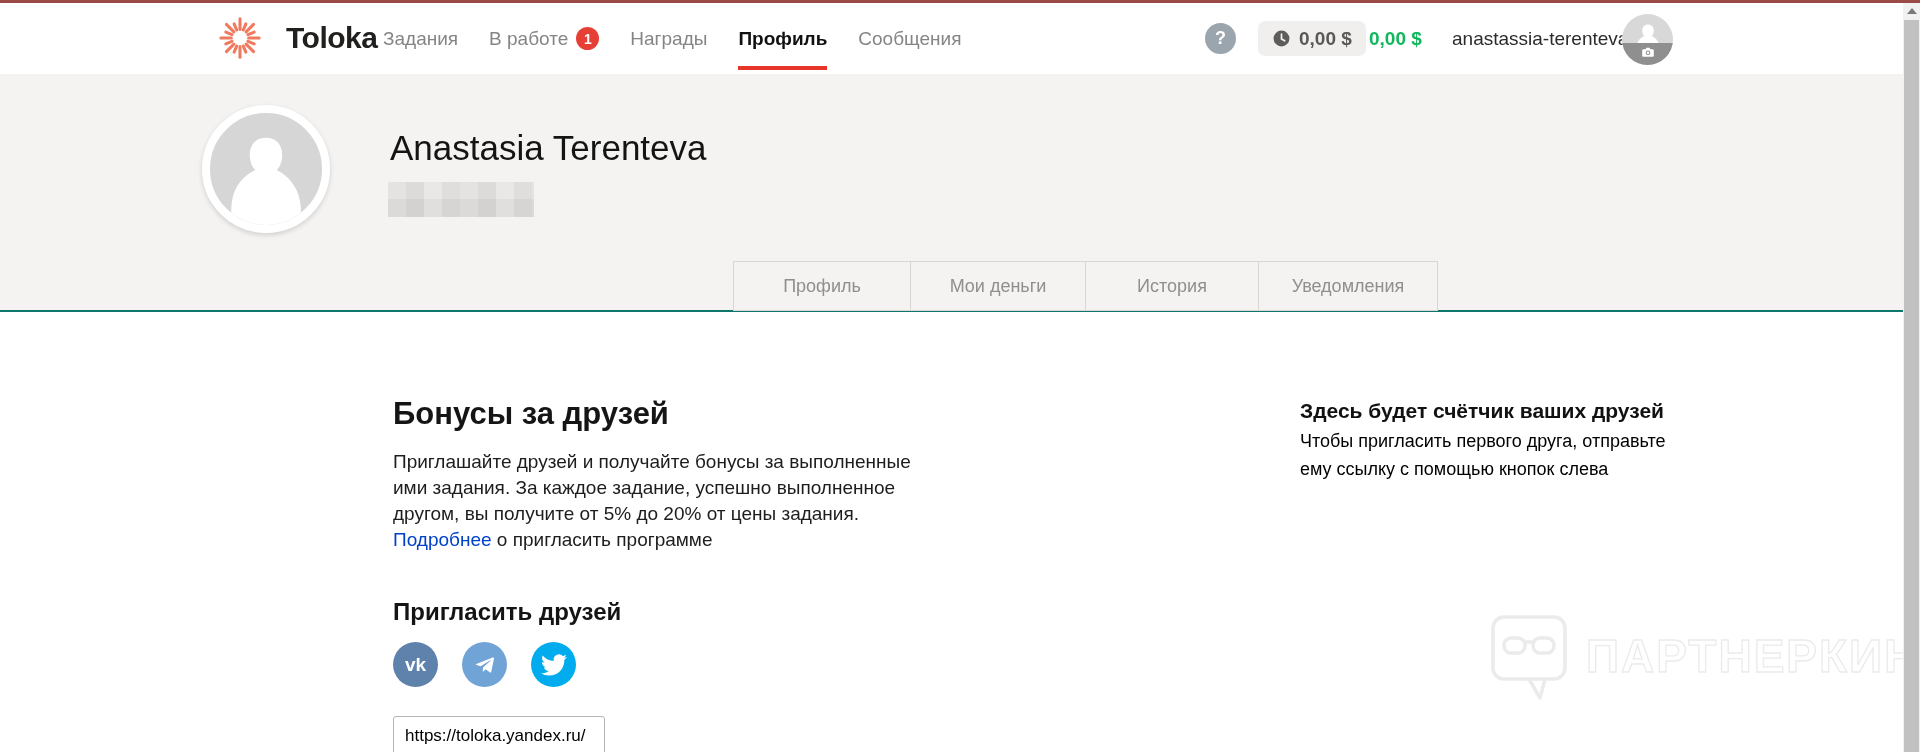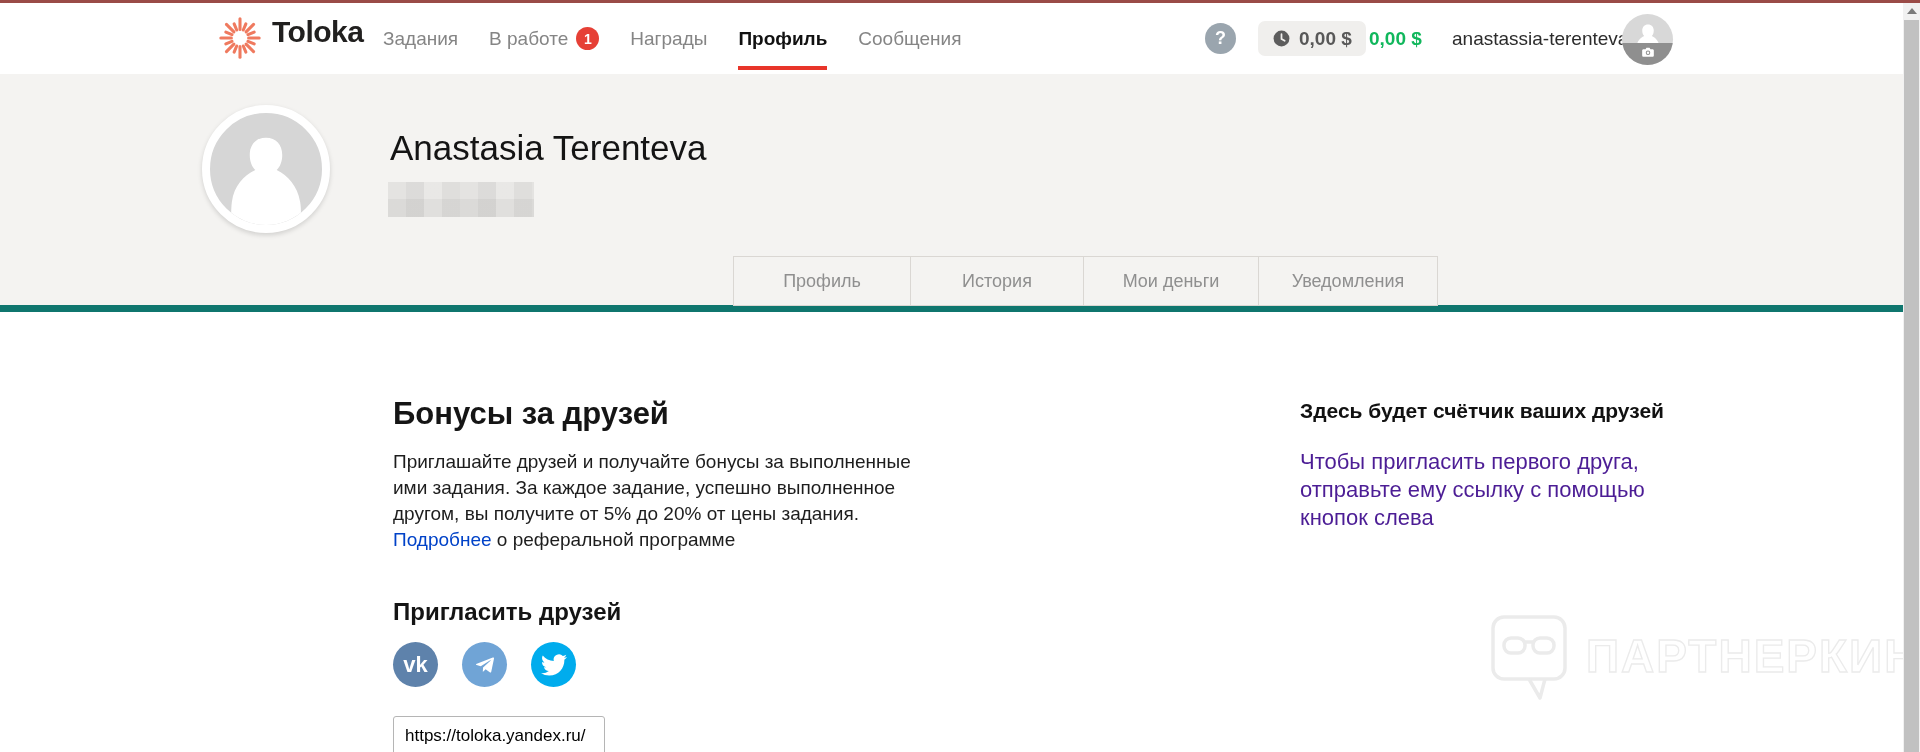--- a/index.html
+++ b/index.html
@@ -4,36 +4,36 @@
 <style>
   * { margin:0; padding:0; box-sizing:border-box; }
   html,body { width:1920px; height:752px; }
   body {
     position:relative; overflow:hidden; background:#fff;
     font-family:"Liberation Sans", sans-serif; color:#1c1c1c;
   }
   
   .topline { position:absolute; top:0; left:0; right:0; height:3px; background:#9a4b47; z-index:60; }
   .header { position:absolute; top:3px; left:0; right:17px; height:71px; background:#fff; z-index:10; }
-  .logo { position:absolute; left:217px; top:12px; display:flex; gap:9px; cursor:pointer; }
+  .logo { position:absolute; left:217px; top:12px; display:flex; align-items:center; gap:23px; cursor:pointer; }
   .logo-text { font-size:30px; font-weight:600; color:#21201f; letter-spacing:-0.5px; }
   .nav { position:absolute; left:383px; top:0; height:71px; display:flex; align-items:flex-end; gap:31px; font-size:19px; }
   .nav-item { position:relative; height:71px; display:flex; align-items:center; gap:8px; color:#858585; cursor:pointer; white-space:nowrap; }
   .nav-item.active { color:#111; font-weight:700; }
   .nav-item.active::after { content:""; position:absolute; left:0; right:0; bottom:4px; height:4px; background:var(--accent-red); }
   .badge { width:23px; height:23px; border-radius:50%; background:var(--badge-red); color:#fff; font-size:14px; font-weight:700; display:flex; align-items:center; justify-content:center; }
   .help-btn { position:absolute; left:1205px; top:20px; width:31px; height:31px; border-radius:50%; background:#9aa5ae; color:#fff; font-size:18px; font-weight:700; display:flex; align-items:center; justify-content:center; cursor:pointer; }
   .balance-pill { position:absolute; left:1258px; top:18px; height:35px; background:#f0efed; border-radius:7px; display:flex; align-items:center; gap:8px; padding:0 14px; color:#585858; font-size:19px; font-weight:700; cursor:pointer; }
   .green-balance { position:absolute; left:1369px; top:0; height:71px; display:flex; align-items:center; color:var(--green); font-size:19px; font-weight:700; cursor:pointer; }
   .username { position:absolute; left:1452px; top:0; height:71px; display:flex; align-items:center; color:#2c2c2c; font-size:19px; cursor:pointer; }
   .avatar-mini { position:absolute; left:1622px; top:11px; width:51px; height:51px; border-radius:50%; overflow:hidden; background:#d8d8d8; cursor:pointer; }
   .avatar-mini svg.sil { position:absolute; top:4px; left:8px; }
   .avatar-mini .cam-overlay { position:absolute; left:0; right:0; bottom:0; height:44%; background:#8f8f8f; display:flex; align-items:flex-start; justify-content:center; }
   
-  .band { position:absolute; top:74px; left:0; right:17px; height:238px; background:#f4f3f1; border-bottom:7px solid #0f766e; }
+  .band { position:absolute; top:74px; left:0; right:17px; height:238px; background:#f4f3f1; border-bottom:2px solid #0f766e; }
   .avatar-big { position:absolute; left:202px; top:31px; width:128px; height:128px; border-radius:50%; background:#d6d6d6; border:8px solid #fff; box-shadow:0 2px 5px rgba(0,0,0,.15); overflow:hidden; cursor:pointer; }
   .profile-name { position:absolute; left:390px; top:54px; font-size:35px; color:#141414; }
   .censor { position:absolute; left:388px; top:108px; width:146px; height:35px;
     background-image:
       linear-gradient(0deg, rgba(0,0,0,0.035) 50%, rgba(255,255,255,0.04) 50%),
       repeating-linear-gradient(90deg, #e3e2e0 0 18px, #dbdad8 18px 36px, #e8e7e5 36px 54px, #dedddb 54px 72px);
   }
   
   .tabs { position:absolute; left:733px; bottom:-1px; height:50px; display:flex; z-index:5; }
   .tab { display:flex; align-items:center; justify-content:center; font-size:18px; color:#8f8f8f; background:transparent; border:1px solid #dad7d3; margin-left:-1px; cursor:pointer; }
@@ -42,29 +42,29 @@
   .tab.w1{width:178px}.tab.w2{width:176px}.tab.w3{width:174px}.tab.w4{width:248px}.tab.w5{width:180px}
   
   .content { position:absolute; top:313px; left:0; right:17px; bottom:0; background:#fff; }
   .left-col { position:absolute; left:393px; top:83px; width:540px; }
   .left-col h1 { font-size:31px; font-weight:700; color:#151515; }
   .ref-text { margin-top:17px; width:537px; font-size:19px; line-height:26px; color:#1d1d1d; }
   .ref-link { color:var(--link-blue); text-decoration:none; cursor:pointer; }
   .invite-title { margin-top:45px; font-size:24px; font-weight:700; color:#141414; }
   .social-row { margin-top:16px; display:flex; gap:24px; }
   .social { width:45px; height:45px; border-radius:50%; display:flex; align-items:center; justify-content:center; color:#fff; cursor:pointer; }
-  .social.vk { background:var(--vk-blue); font-weight:700; font-size:22px; }
+  .social.vk { background:var(--vk-blue); font-weight:700; font-size:19px; }
   .social.tg { background:var(--telegram-blue); }
   .social.tw { background:var(--twitter-blue); }
   .link-row { margin-top:29px; display:flex; gap:21px;flex-direction:column; }
   .link-input { width:212px; height:39px; border:1px solid #b5b5b5; border-radius:3px; padding:0 11px; font-size:17px; color:#000; font-family:"Liberation Sans",sans-serif; outline:none; }
   .copy-btn { width:182px; height:39px; border:1px solid #c6c6c6; border-radius:9px; background:#fff; font-size:18px; color:#1a1a1a; font-family:"Liberation Sans",sans-serif; cursor:pointer; }
   .right-col { position:absolute; left:1300px; top:86px; width:400px; }
   .right-col h3 { font-size:21px; font-weight:700; color:#111; }
-  .counter-hint { margin-top:25px; font-size:22px; line-height:28px; color:#4c1d95; width:385px; }
+  .counter-hint { margin-top:4px; font-size:18px; line-height:28px; color:#000000; width:385px; }
   
   .watermark { position:absolute; left:1489px; top:300px; display:flex; align-items:flex-start; gap:17px; }
   .wm-text { margin-top:16px; font-size:46px; font-weight:700; letter-spacing:2px; color:transparent; -webkit-text-stroke:1.3px #ebebeb; white-space:nowrap; }
   
   .scrollbar { position:absolute; top:3px; right:0; bottom:0; width:17px; background:#f1f1f1; z-index:50; }
   .sb-up { height:16px; display:flex; align-items:center; justify-content:center; cursor:pointer; }
   .sb-arrow { width:0; height:0; border-left:5px solid transparent; border-right:5px solid transparent; border-bottom:6px solid #7a7a7a; }
   .sb-thumb { position:absolute; top:17px; bottom:0; left:1px; right:1px; background:#c1c1c1; cursor:pointer; }
 </style>
 </head>
@@ -157,37 +157,37 @@
       <path fill="#ffffff" d="M39 30l4-7 5 5 5-6 4 7 4 3-3 4-18 1-4-4z"></path>
     </svg>
   </div>
   <div class="profile-name">Anastasia Terenteva</div>
   <div class="censor"></div>
 
   <div class="tabs">
     <div class="tab w1">
       <span>Профиль</span>
     </div>
+    <div class="tab w2">
+      <span>Мои деньги</span>
+    </div>
     <div class="tab w3">
       <span>История</span>
     </div>
-    <div class="tab w2">
-      <span>Мои деньги</span>
-    </div>
     <div class="tab w5">
       <span>Уведомления</span>
     </div>
   </div>
 </div>
 
 <div class="content">
 
   <div class="left-col">
     <h1>Бонусы за друзей</h1>
-    <p class="ref-text"><span>Приглашайте друзей и получайте бонусы за выполненные ими задания. За каждое задание, успешно выполненное другом, вы получите от 5% до 20% от цены задания. </span><a class="ref-link">Подробнее</a><span> о реферальной программе</span></p>
+    <p class="ref-text"><span>Приглашайте друзей и получайте бонусы за выполненные ими задания. За каждое задание, успешно выполненное другом, вы получите от 5% до 20% от цены задания. </span><a class="ref-link">Подробнее</a><span> о пригласить программе</span></p>
 
     <div class="invite-title">Пригласить друзей</div>
 
     <div class="social-row">
       <div class="social vk">
         <span>vk</span>
       </div>
       <div class="social tg">
         <svg width="24" height="24" viewBox="0 0 24 24">
           <path fill="#fff" d="M9.78 18.65l.28-4.23 7.68-6.92c.34-.31-.07-.46-.52-.19L7.74 13.3 3.64 12c-.88-.25-.89-.86.2-1.3l15.97-6.16c.73-.33 1.43.18 1.15 1.3l-2.72 12.81c-.19.91-.74 1.13-1.5.71L12.6 16.3l-1.99 1.93c-.23.23-.42.42-.83.42z"></path>

